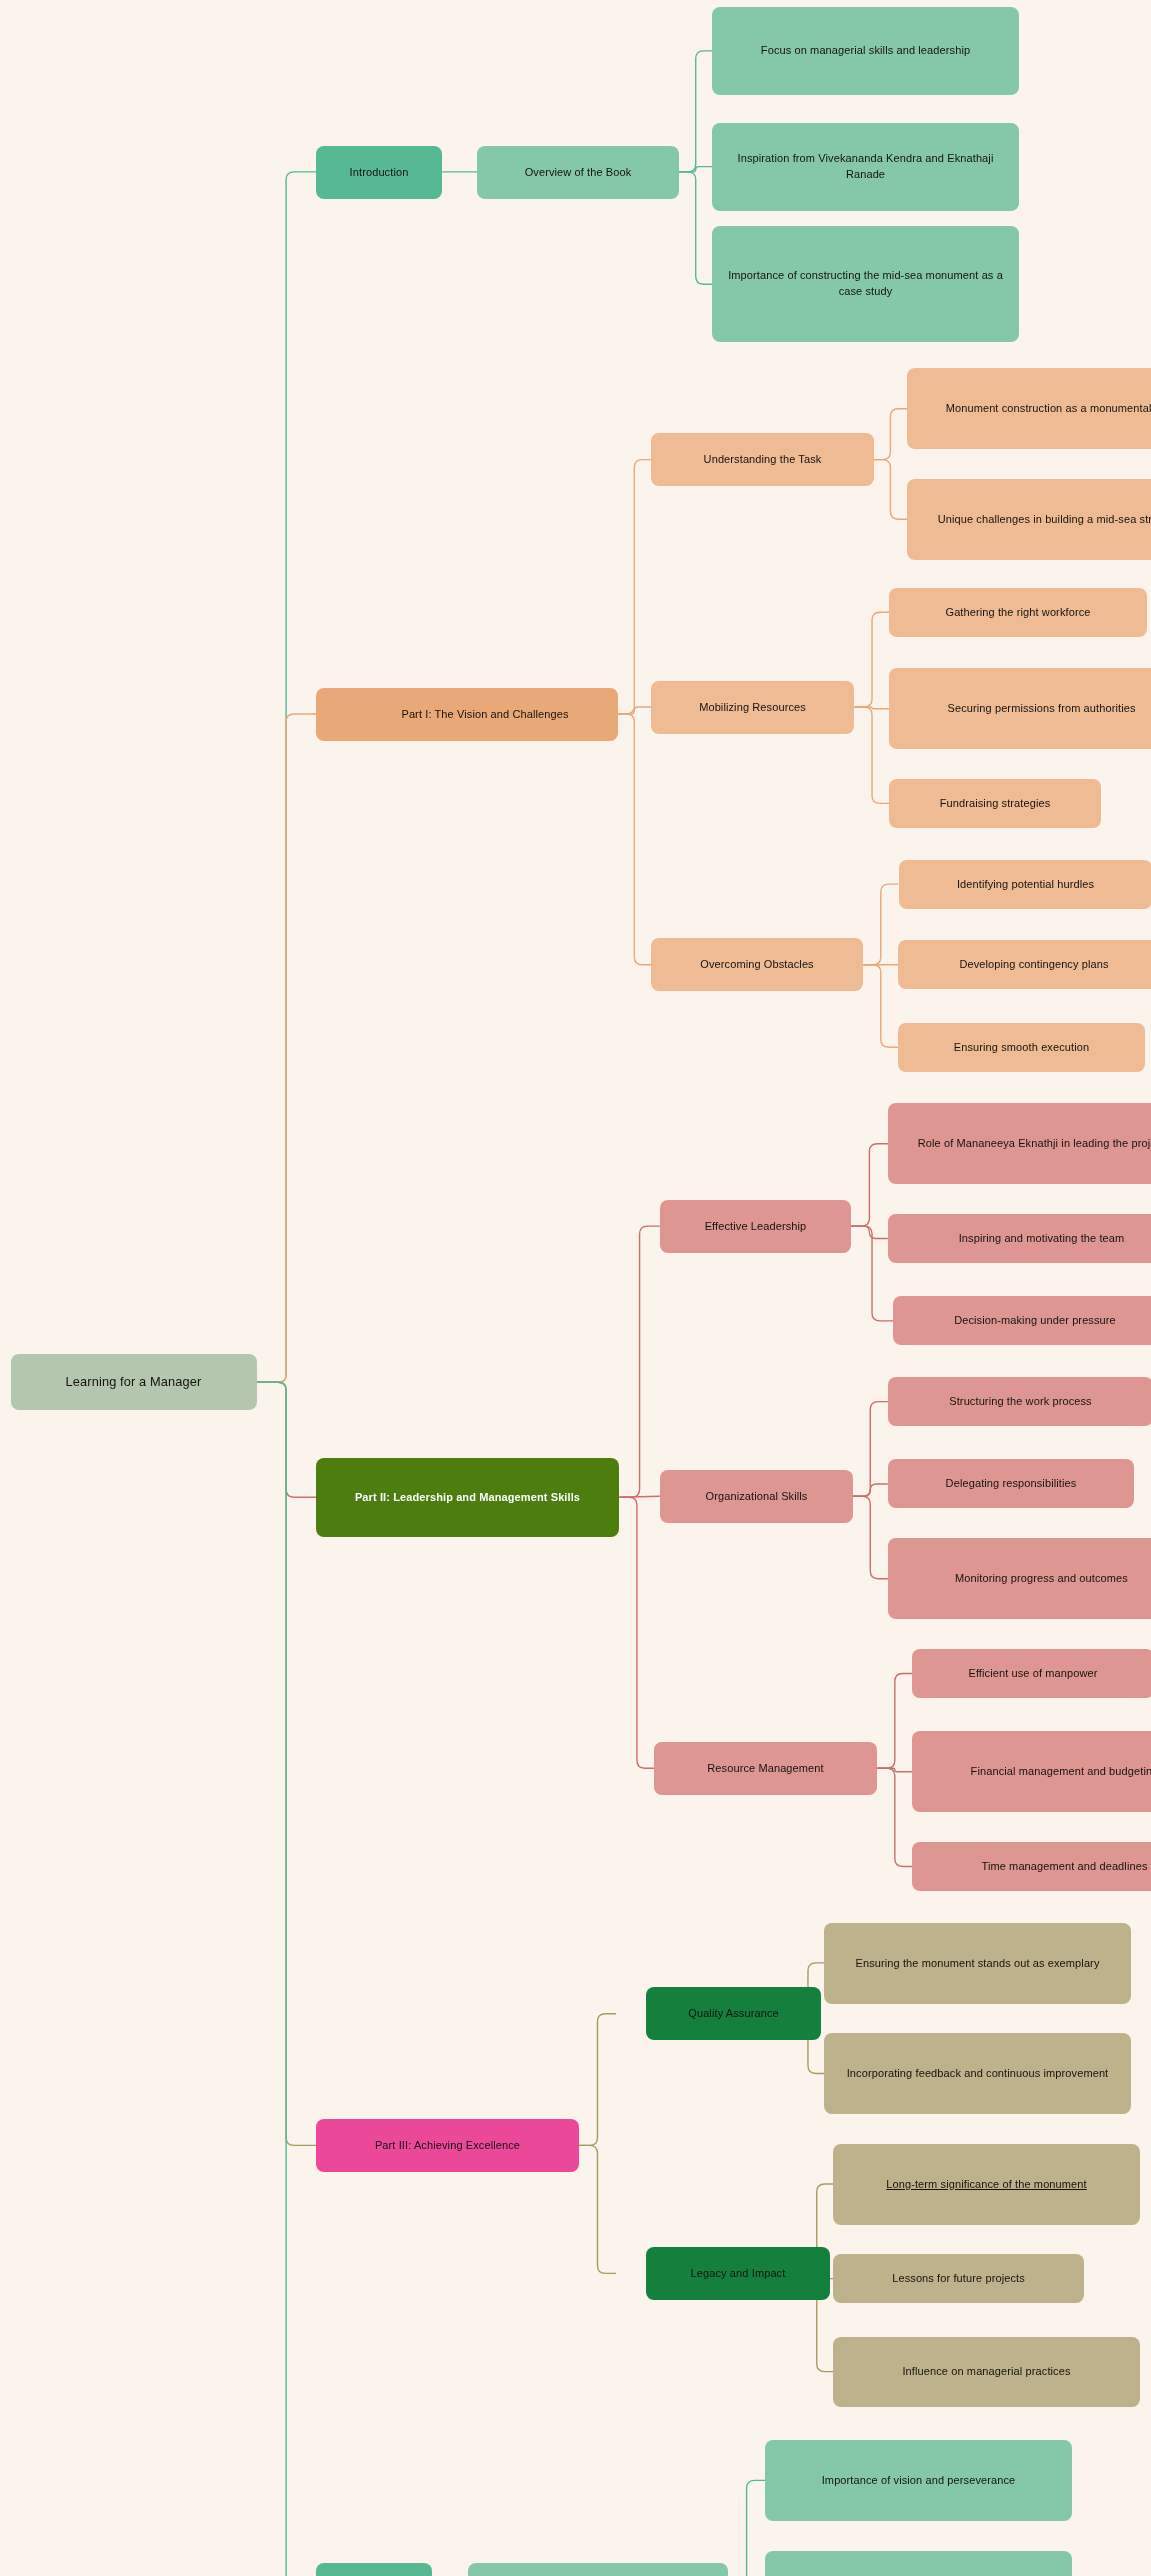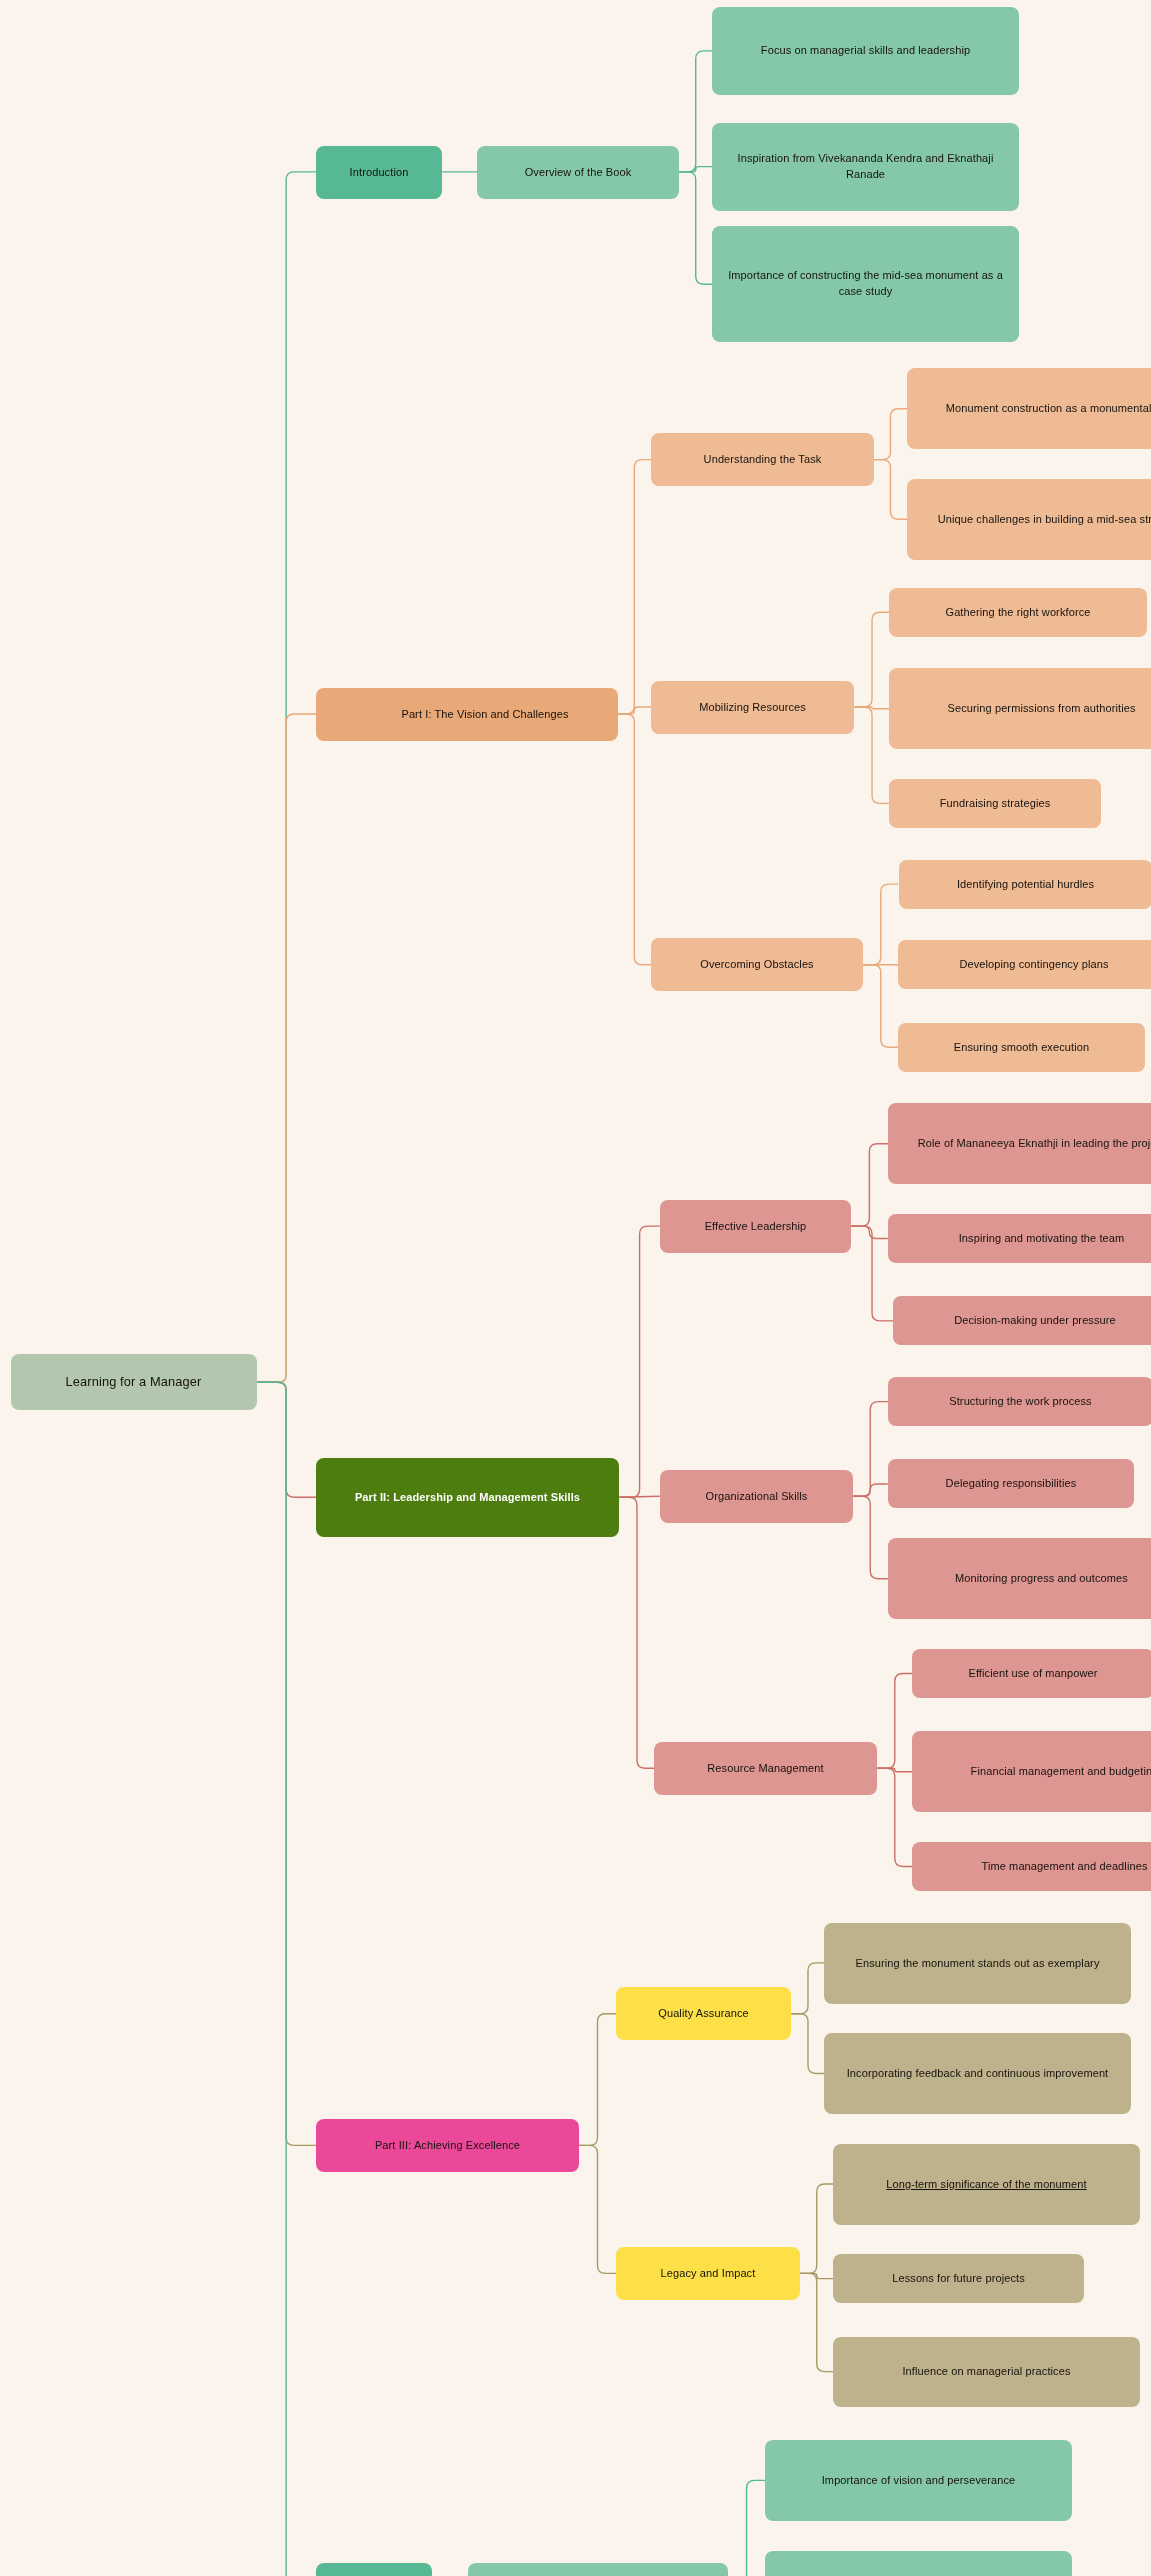--- a/index.html
+++ b/index.html
@@ -58,21 +58,21 @@
   .bg-orange-sub    { background: #eebb94; }
   .bg-orange-leaf   { background: #eebb94; }
 
   
   .bg-red-branch { background: #4d7c0f; font-weight: bold; }
   .bg-red-sub    { background: #dd9691; }
   .bg-red-leaf   { background: #dd9691; }
 
   
   .bg-khaki-branch { background: #ec4899; }
-  .bg-khaki-sub    { background: #fde047; }
+  .bg-khaki-sub    { background: #15803d; margin-left: 30px; }
   .bg-khaki-leaf   { background: #bdb28b; }
 </style>
 </head>
 <body>
 
 <div id="mindmap">
   <svg id="links" viewBox="0 0 1313 2937" width="1152" height="2576">
       <path d="M 292 1576 L 317 1576 Q 326 1576 326 1567 L 326 205 Q 326 196 335 196 L 360 196" fill="none" stroke="#57b894" stroke-width="1.6"></path>
       <path d="M 504 196 L 544 196" fill="none" stroke="#57b894" stroke-width="1.6"></path>
       <path d="M 774 196 L 784 196 Q 793 196 793 187 L 793 67 Q 793 58 802 58 L 812 58" fill="none" stroke="#57b894" stroke-width="1.6"></path>

